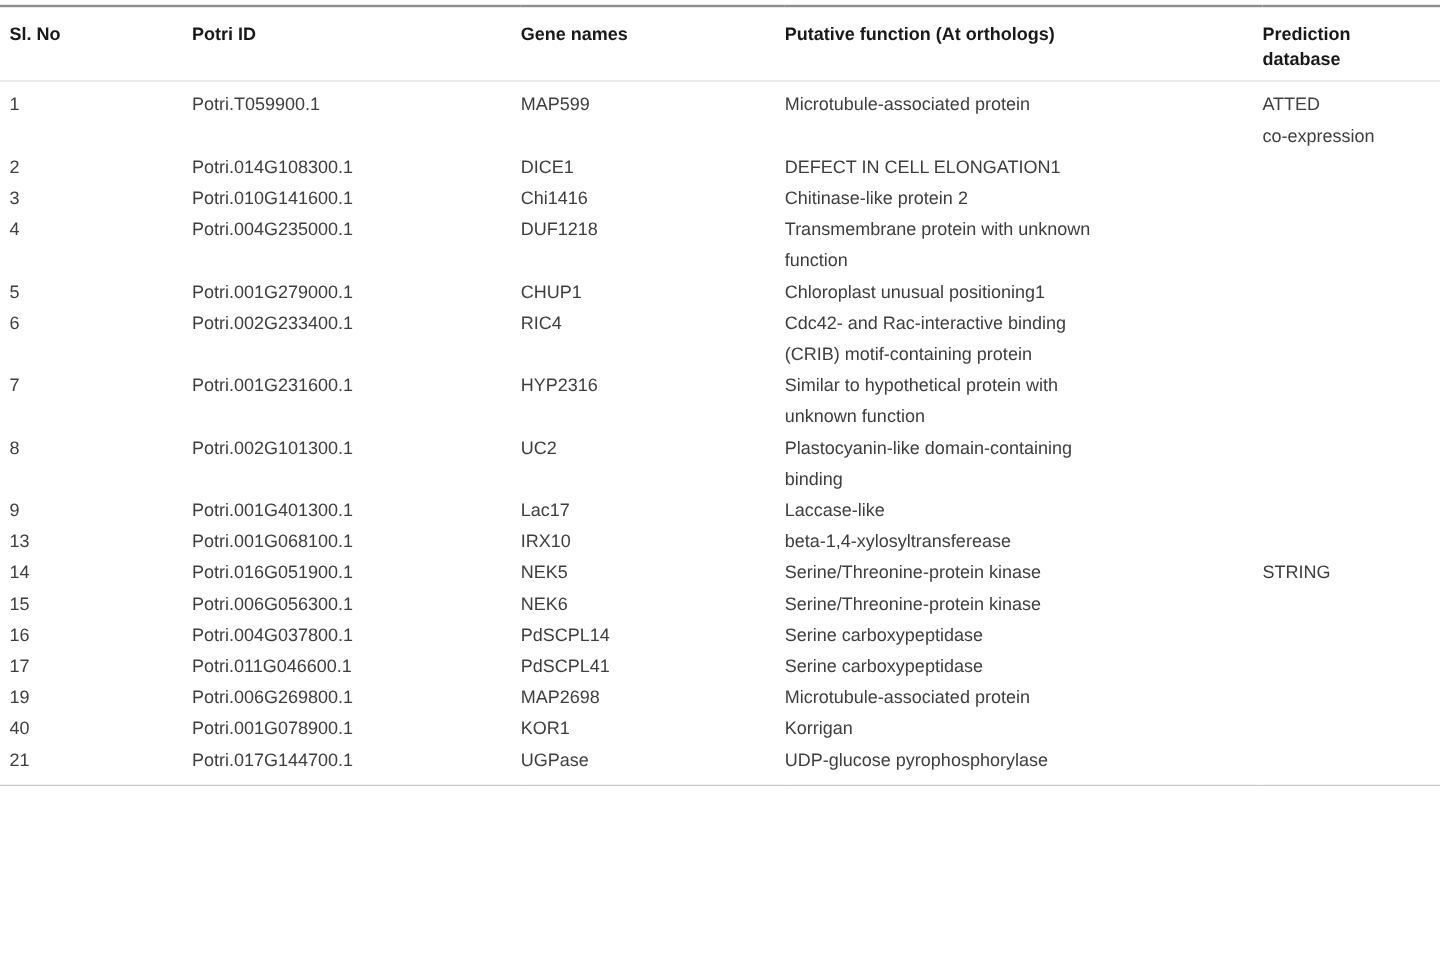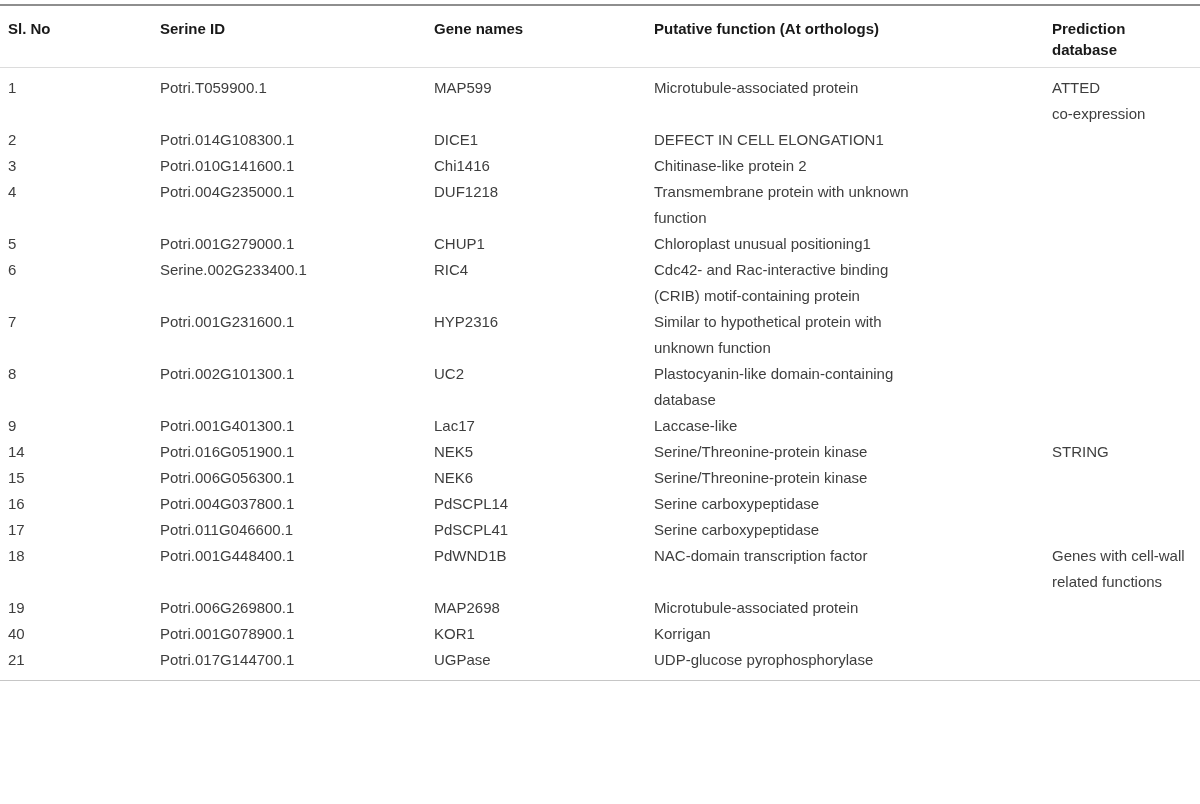--- a/index.html
+++ b/index.html
@@ -58,21 +58,21 @@
     <colgroup>
       <col class="c1">
         <col class="c2">
         <col class="c3">
         <col class="c4">
         <col class="c5">
     </colgroup>
     <thead>
       <tr>
         <th>Sl. No</th>
-        <th>Serine ID</th>
+        <th>Potri ID</th>
         <th>Gene names</th>
         <th>Putative function (At orthologs)</th>
         <th class="wrap">Prediction
 database</th>
       </tr>
     </thead>
     <tbody>
         <tr>
           <td>1</td>
           <td>Potri.T059900.1</td>
@@ -105,47 +105,54 @@
         </tr>
         <tr>
           <td>5</td>
           <td>Potri.001G279000.1</td>
           <td>CHUP1</td>
           <td class="wrap">Chloroplast unusual positioning1</td>
           <td class="wrap"></td>
         </tr>
         <tr>
           <td>6</td>
-          <td>Serine.002G233400.1</td>
+          <td>Potri.002G233400.1</td>
           <td>RIC4</td>
           <td class="wrap">Cdc42- and Rac-interactive binding
 (CRIB) motif-containing protein</td>
           <td class="wrap"></td>
         </tr>
         <tr>
           <td>7</td>
           <td>Potri.001G231600.1</td>
           <td>HYP2316</td>
           <td class="wrap">Similar to hypothetical protein with
 unknown function</td>
           <td class="wrap"></td>
         </tr>
         <tr>
           <td>8</td>
           <td>Potri.002G101300.1</td>
           <td>UC2</td>
           <td class="wrap">Plastocyanin-like domain-containing
-database</td>
+binding</td>
           <td class="wrap"></td>
         </tr>
         <tr>
           <td>9</td>
           <td>Potri.001G401300.1</td>
           <td>Lac17</td>
           <td class="wrap">Laccase-like</td>
+          <td class="wrap"></td>
+        </tr>
+        <tr>
+          <td>13</td>
+          <td>Potri.001G068100.1</td>
+          <td>IRX10</td>
+          <td class="wrap">beta-1,4-xylosyltransferease</td>
           <td class="wrap"></td>
         </tr>
         <tr>
           <td>14</td>
           <td>Potri.016G051900.1</td>
           <td>NEK5</td>
           <td class="wrap">Serine/Threonine-protein kinase</td>
           <td class="wrap">STRING</td>
         </tr>
         <tr>
@@ -163,28 +170,20 @@
           <td class="wrap"></td>
         </tr>
         <tr>
           <td>17</td>
           <td>Potri.011G046600.1</td>
           <td>PdSCPL41</td>
           <td class="wrap">Serine carboxypeptidase</td>
           <td class="wrap"></td>
         </tr>
         <tr>
-          <td>18</td>
-          <td>Potri.001G448400.1</td>
-          <td>PdWND1B</td>
-          <td class="wrap">NAC-domain transcription factor</td>
-          <td class="wrap">Genes with cell-wall
-related functions</td>
-        </tr>
-        <tr>
           <td>19</td>
           <td>Potri.006G269800.1</td>
           <td>MAP2698</td>
           <td class="wrap">Microtubule-associated protein</td>
           <td class="wrap"></td>
         </tr>
         <tr>
           <td>40</td>
           <td>Potri.001G078900.1</td>
           <td>KOR1</td>

